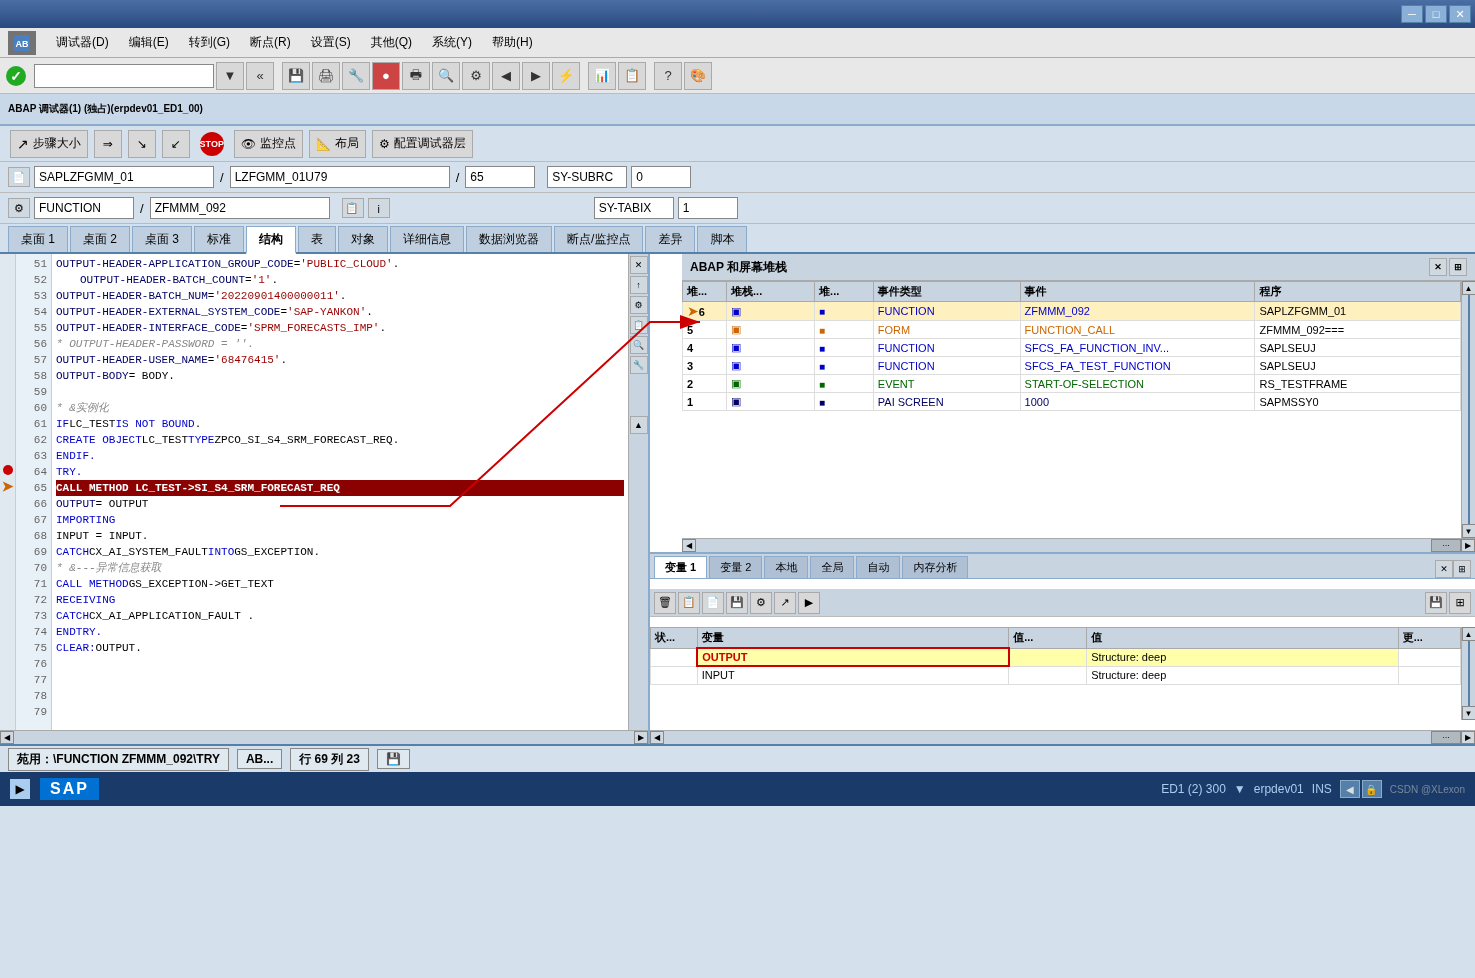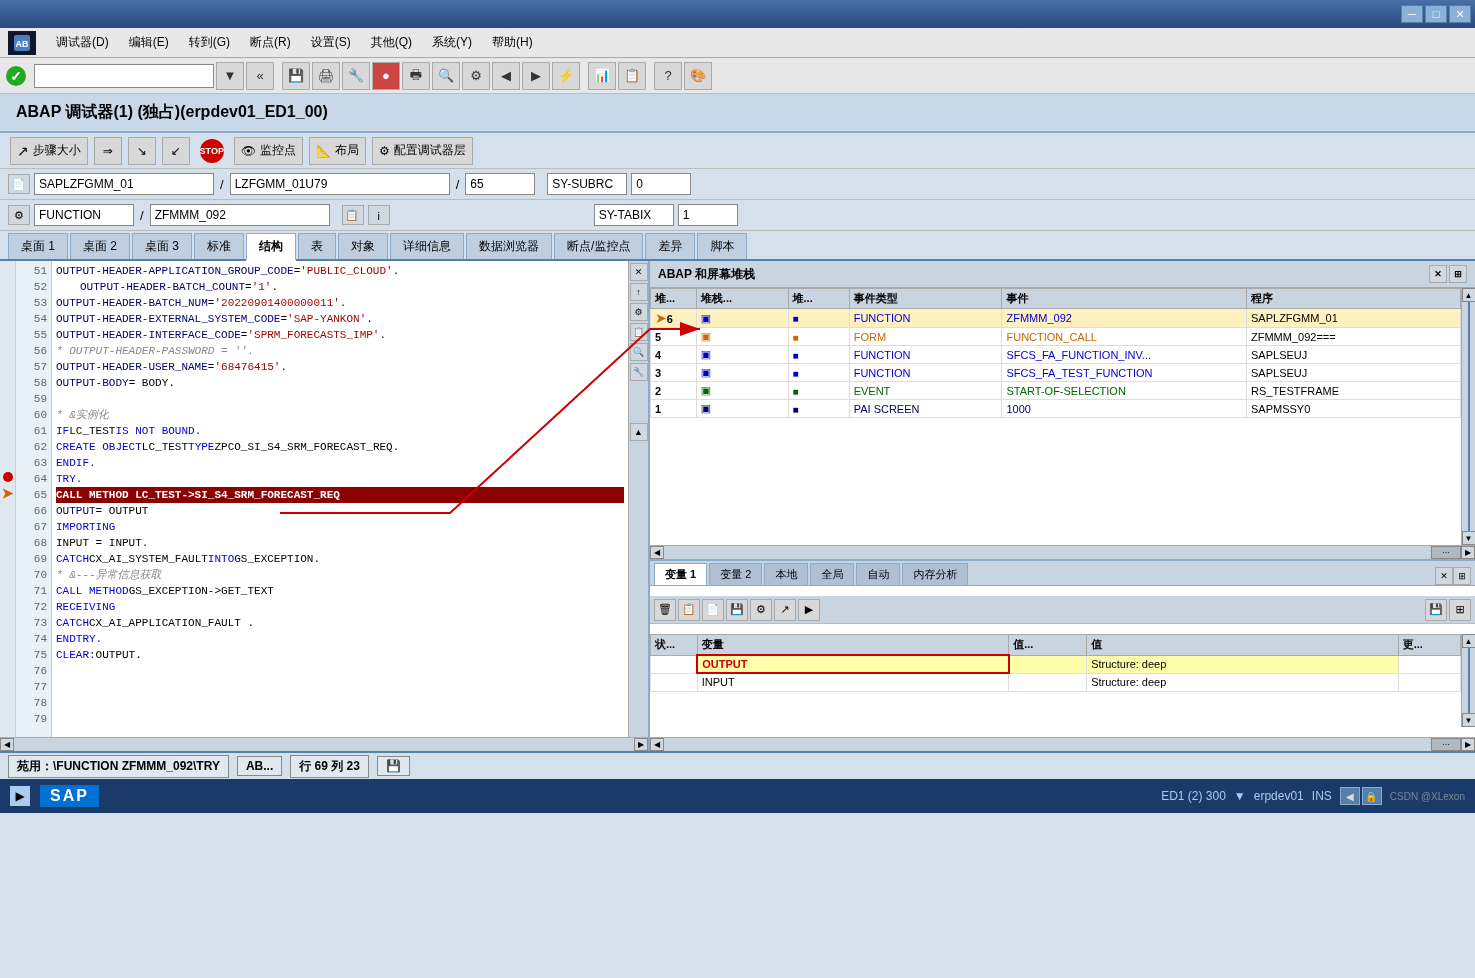--- a/index.html
+++ b/index.html
@@ -39,21 +39,21 @@
       border-bottom: 1px solid #aaa;
     }
     .menu-item {
       padding: 4px 10px;
       cursor: pointer;
       font-size: 12px;
       color: #000;
     }
     .menu-logo {
       width: 28px; height: 24px;
-      background: #0f172a;
+      background: #737373;
       margin-right: 10px;
       display: flex; align-items: center; justify-content: center;
       color: white; font-size: 10px; text-decoration: underline;
     }
 
     
     .toolbar {
       background: #e8e8e8;
       height: 36px;
       display: flex;
@@ -75,22 +75,22 @@
     .tb-input {
       width: 180px; height: 24px;
       border: 1px solid #888;
       background: white;
       padding: 2px 4px;
     }
 
     
     .app-title {
       background: #c8d8e8;
-      padding: 8px 16px;
-      font-size: 16px;
+      padding: 8px 8px;
+      font-size: 10px;
       font-weight: bold;
       color: #000;
       border-bottom: 2px solid #8aabcc;
     }
 
     
     .sec-toolbar {
       background: #d4e0ec;
       height: 36px;
       display: flex;
@@ -208,20 +208,21 @@
     }
 
     
     .stack-panel {
       flex: 0 0 300px;
       background: #fff;
       margin: 0;
       border-bottom: 2px solid #8aabcc;
       display: flex;
       flex-direction: column;
+      padding-left: 32px;
     }
     .panel-header {
       background: #c8d4e0;
       padding: 4px 8px;
       font-size: 12px;
       font-weight: bold;
       border-bottom: 1px solid #aaa;
       display: flex;
       align-items: center;
       justify-content: space-between;

